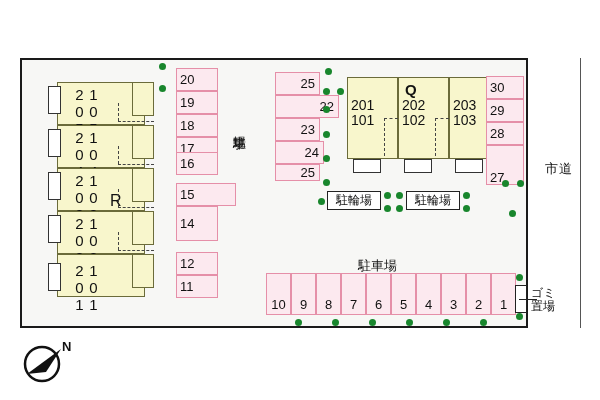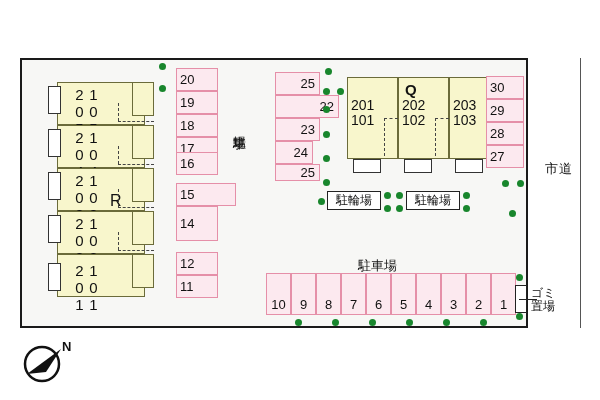--- a/index.html
+++ b/index.html
@@ -242,21 +242,21 @@
 
   <div class="pcell r" style="left:275px; top:72px; width:45px; height:23px;">
       <span>25</span>
     </div>
   <div class="pcell r" style="left:275px; top:95px; width:64px; height:23px;">
       <span>22</span>
     </div>
   <div class="pcell r" style="left:275px; top:118px; width:45px; height:23px;">
       <span>23</span>
     </div>
-  <div class="pcell r" style="left:275px; top:141px; width:38px; height:23px;text-align:center;">
+  <div class="pcell r" style="left:275px; top:141px; width:49px; height:23px;text-align:center;">
       <span>24</span>
     </div>
   <div class="pcell r" style="left:275px; top:164px; width:45px; height:17px;">
       <span>25</span>
     </div>
 
   <div class="bldg-unit" style="left:347px; top:77px; width:51px; height:82px;"></div>
   <div class="bldg-unit" style="left:398px; top:77px; width:51px; height:82px;"></div>
   <div class="bldg-unit" style="left:449px; top:77px; width:51px; height:82px;"></div>
   <div id="q-label" style="left:405px; top:81px;">Q</div>
@@ -275,21 +275,21 @@
 
   <div class="pcell l" style="left:486px; top:76px; width:38px; height:23px;">
       <span>30</span>
     </div>
   <div class="pcell l" style="left:486px; top:99px; width:38px; height:23px;">
       <span>29</span>
     </div>
   <div class="pcell l" style="left:486px; top:122px; width:38px; height:23px;">
       <span>28</span>
     </div>
-  <div class="pcell l" style="left:486px; top:145px; width:38px; height:23px;">
+  <div class="pcell l" style="left:486px; top:145px; width:38px; height:40px;align-items:flex-end;">
       <span>27</span>
     </div>
 
   <div class="bike-box" style="left:327px; top:191px; width:54px; height:19px;">
       <span>駐輪場</span>
     </div>
   <div class="bike-box" style="left:406px; top:191px; width:54px; height:19px;">
       <span>駐輪場</span>
     </div>
 

